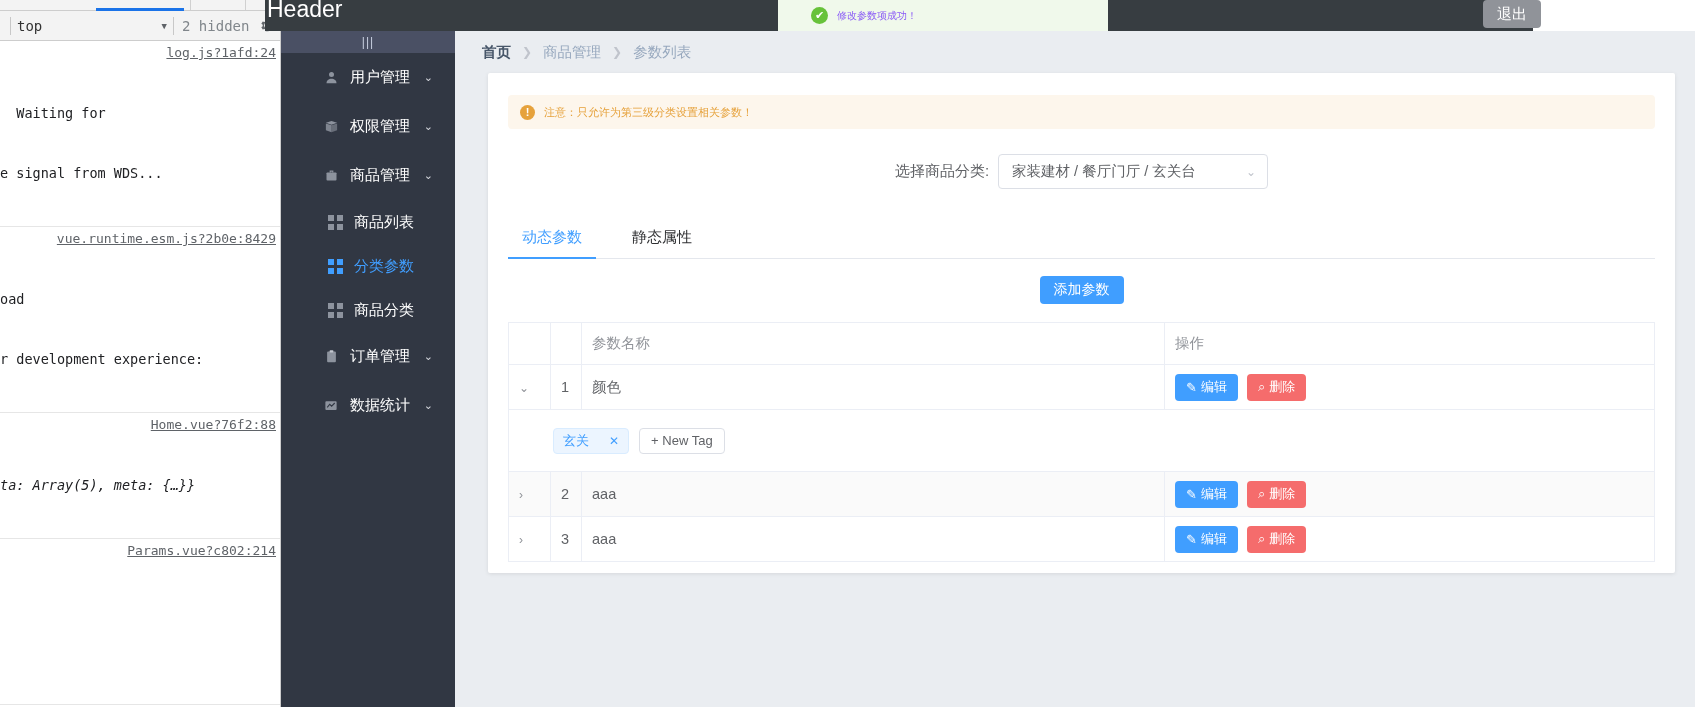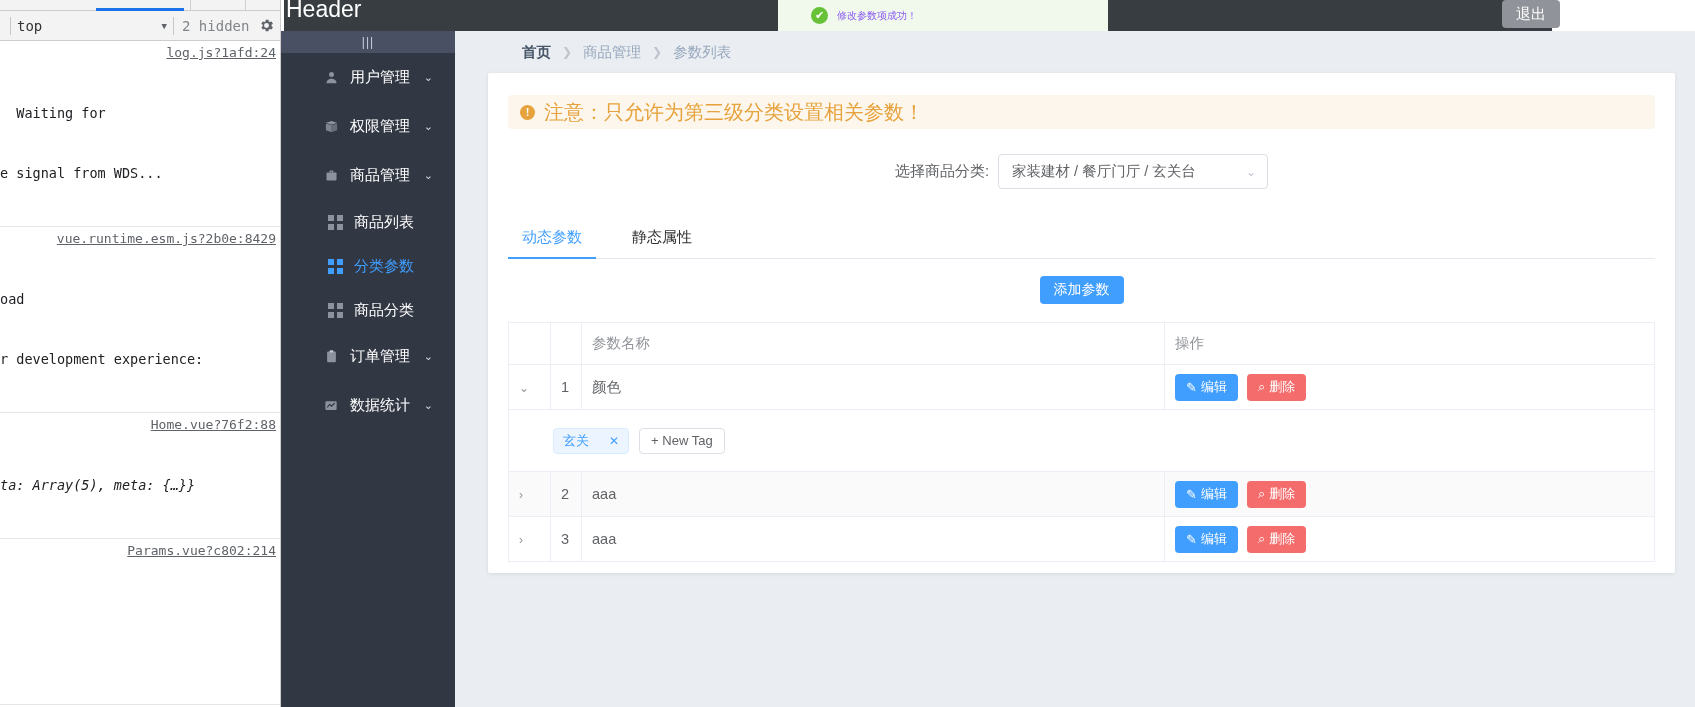--- a/index.html
+++ b/index.html
@@ -82,21 +82,21 @@
     color: #5f6368;
     text-decoration: underline;
     font-size: 13px;
   }
   .dt-msg .body { display: block; }
   .dt-link { text-decoration: underline; color: #202124; }
   .dt-italic { font-style: italic; }
 
   
   .header {
-    position: absolute; left: 284px; top: 0;
+    position: absolute; left: 265px; top: 0;
     width: 1268px; height: 31px;
     background: #373d41;
   }
   .header-title {
     position: absolute; left: 2px; top: -6px;
     font-size: 23px; color: #ffffff;
     line-height: 31px;
   }
   .logout-btn {
     position: absolute; right: -8px; top: 0;
@@ -187,21 +187,21 @@
     overflow: hidden;
   }
   .breadcrumb {
     display: flex; align-items: center;
     height: 42px;
     padding-left: 27px;
     font-size: 14.5px;
     gap: 11px;
   }
   .bc-item { color: #97a8be; }
-  .bc-item.first { color: #475669; font-weight: bold; margin-left: 40px; }
+  .bc-item.first { color: #475669; font-weight: bold; }
   .bc-sep { color: #c0c4cc; font-size: 12px; }
 
   .card {
     margin: 0 20px 0 33px;
     background: #ffffff;
     border-radius: 2px;
     box-shadow: 0 1px 4px rgba(0,0,0,.09);
     padding: 22px 20px 24px 20px;
     height: 500px;
     position: relative;
@@ -215,21 +215,21 @@
     padding: 0 12px;
     gap: 9px;
   }
   .alert-icon {
     width: 15px; height: 15px; border-radius: 50%;
     background: #e6a23c; color: #fff;
     font-size: 11px; font-weight: bold;
     display: flex; align-items: center; justify-content: center;
     line-height: 1; flex: none;
   }
-  .alert-text { color: #e6a23c; font-size: 20px; }
+  .alert-text { color: #e6a23c; font-size: 11px; }
 
   .selector-row {
     display: flex; align-items: center; justify-content: center;
     margin-top: 25px;
     gap: 9px;
   }
   .selector-label { font-size: 15px; color: #606266; }
   .selector-box {
     position: relative;
     width: 270px; height: 35px;

